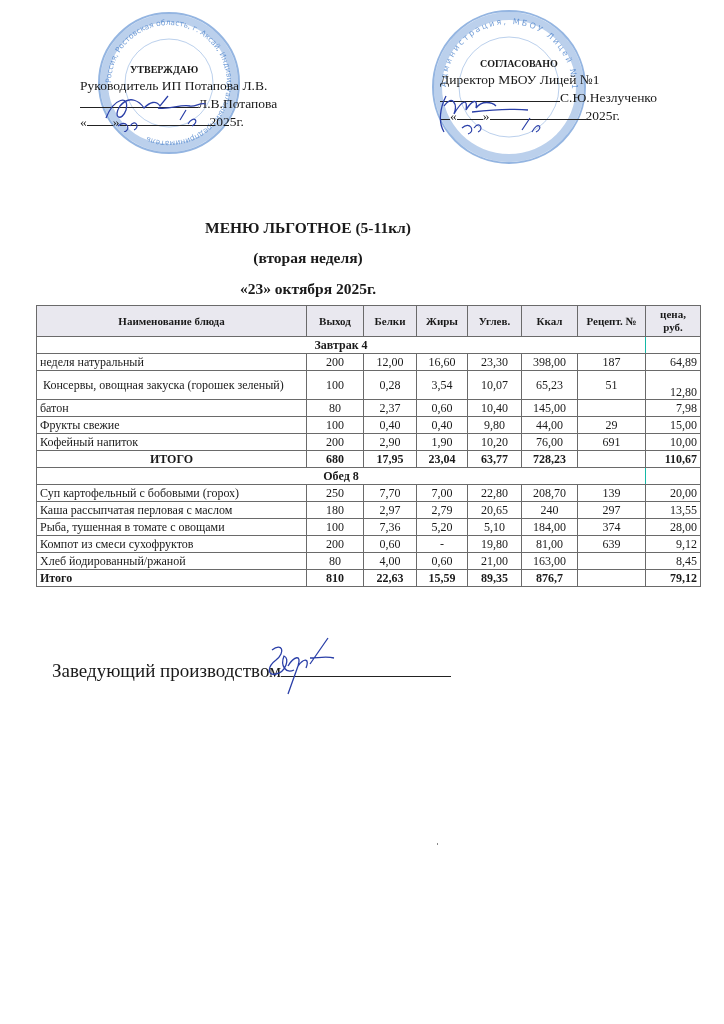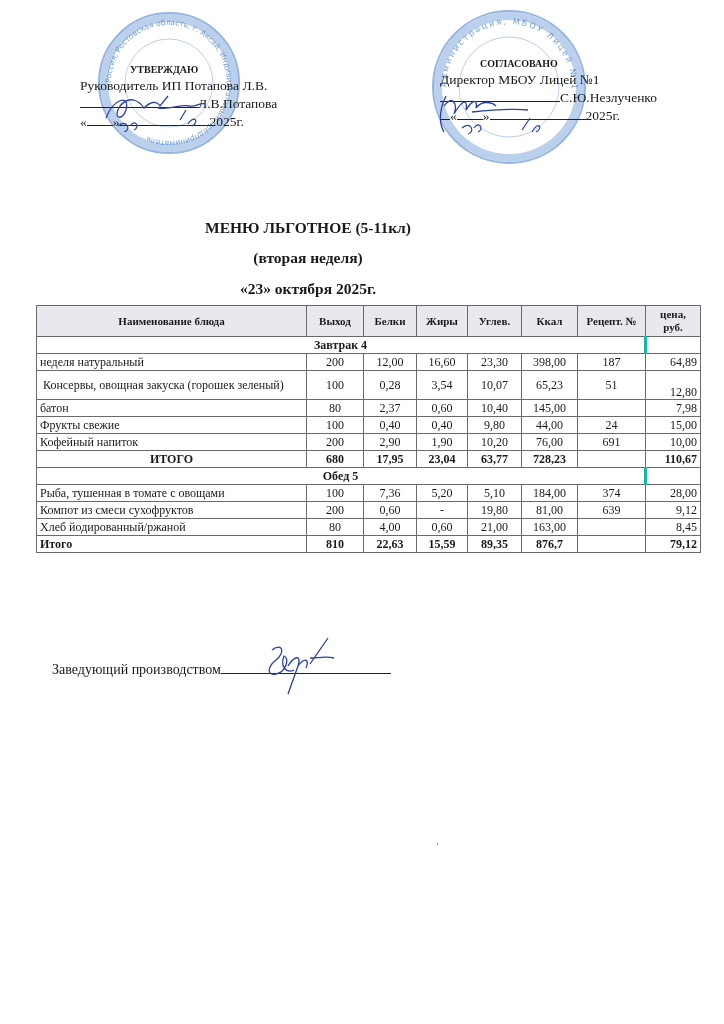--- a/index.html
+++ b/index.html
@@ -25,28 +25,28 @@
   .title1 { top:219px; }
   .title2 { top:249px; }
   .title3 { top:280px; }
 
   table.menu { position:absolute; left:36px; top:305px; width:664px; border-collapse:collapse;
                font-size:12px; table-layout:fixed; }
   table.menu td, table.menu th { border:1px solid #6a6a6a; padding:0 3px; line-height:14px; height:16px; }
   table.menu th { background:#e9e8ef; font-weight:bold; font-size:11px; height:30px; text-align:center; line-height:13px; }
   table.menu td.num { text-align:center; }
   table.menu td.price { text-align:right; padding-right:3px; }
-  table.menu tr.section td.sec { text-align:center; font-weight:bold; border-right:3px solid #14b8a6; }
+  table.menu tr.section td.sec { text-align:center; font-weight:bold; border-right:1px solid #14b8a6; }
   table.menu tr.total td { font-weight:bold; }
   table.menu tr.total td.tl-center { text-align:center; }
   table.menu tr.tall td { height:28px; }
   table.menu tr.tall td.price { vertical-align:bottom; }
   table.menu td.name { text-align:left; }
 
-  .footer { position:absolute; left:52px; top:660px; font-size:14px; white-space:nowrap;font-family:Liberation Serif, serif; }
+  .footer { position:absolute; left:52px; top:660px; font-size:19px; white-space:nowrap;font-family:Liberation Serif, serif; }
   .footer .uline { width:170px; }
   .speck { position:absolute; left:437px; top:843px; width:1px; height:2px; background:#888; }
 </style>
 </head>
 <body>
 
 <div class="stamp stamp-left">
   <svg class="stamp-text" viewBox="0 0 138 138">
     <defs>
         <path id="ringL" d="M69,69 m-58,0 a58,58 0 1,1 116,0 a58,58 0 1,1 -116,0"></path>
@@ -163,21 +163,21 @@
       <td class="num"></td>
       <td class="price">7,98</td>
     </tr>
     <tr>
       <td class="name">Фрукты свежие</td>
       <td class="num">100</td>
       <td class="num">0,40</td>
       <td class="num">0,40</td>
       <td class="num">9,80</td>
       <td class="num">44,00</td>
-      <td class="num">24</td>
+      <td class="num">29</td>
       <td class="price">15,00</td>
     </tr>
     <tr>
       <td class="name">Кофейный напиток</td>
       <td class="num">200</td>
       <td class="num">2,90</td>
       <td class="num">1,90</td>
       <td class="num">10,20</td>
       <td class="num">76,00</td>
       <td class="num">691</td>
@@ -188,22 +188,42 @@
       <td class="num">680</td>
       <td class="num">17,95</td>
       <td class="num">23,04</td>
       <td class="num">63,77</td>
       <td class="num">728,23</td>
       <td class="num"></td>
       <td class="price">110,67</td>
     </tr>
 
     <tr class="section">
-      <td class="sec" colspan="7">Обед 5</td>
+      <td class="sec" colspan="7">Обед 8</td>
       <td></td>
+    </tr>
+    <tr>
+      <td class="name">Суп картофельный с бобовыми (горох)</td>
+      <td class="num">250</td>
+      <td class="num">7,70</td>
+      <td class="num">7,00</td>
+      <td class="num">22,80</td>
+      <td class="num">208,70</td>
+      <td class="num">139</td>
+      <td class="price">20,00</td>
+    </tr>
+    <tr>
+      <td class="name">Каша рассыпчатая перловая с маслом</td>
+      <td class="num">180</td>
+      <td class="num">2,97</td>
+      <td class="num">2,79</td>
+      <td class="num">20,65</td>
+      <td class="num">240</td>
+      <td class="num">297</td>
+      <td class="price">13,55</td>
     </tr>
     <tr>
       <td class="name">Рыба, тушенная в томате с овощами</td>
       <td class="num">100</td>
       <td class="num">7,36</td>
       <td class="num">5,20</td>
       <td class="num">5,10</td>
       <td class="num">184,00</td>
       <td class="num">374</td>
       <td class="price">28,00</td>

